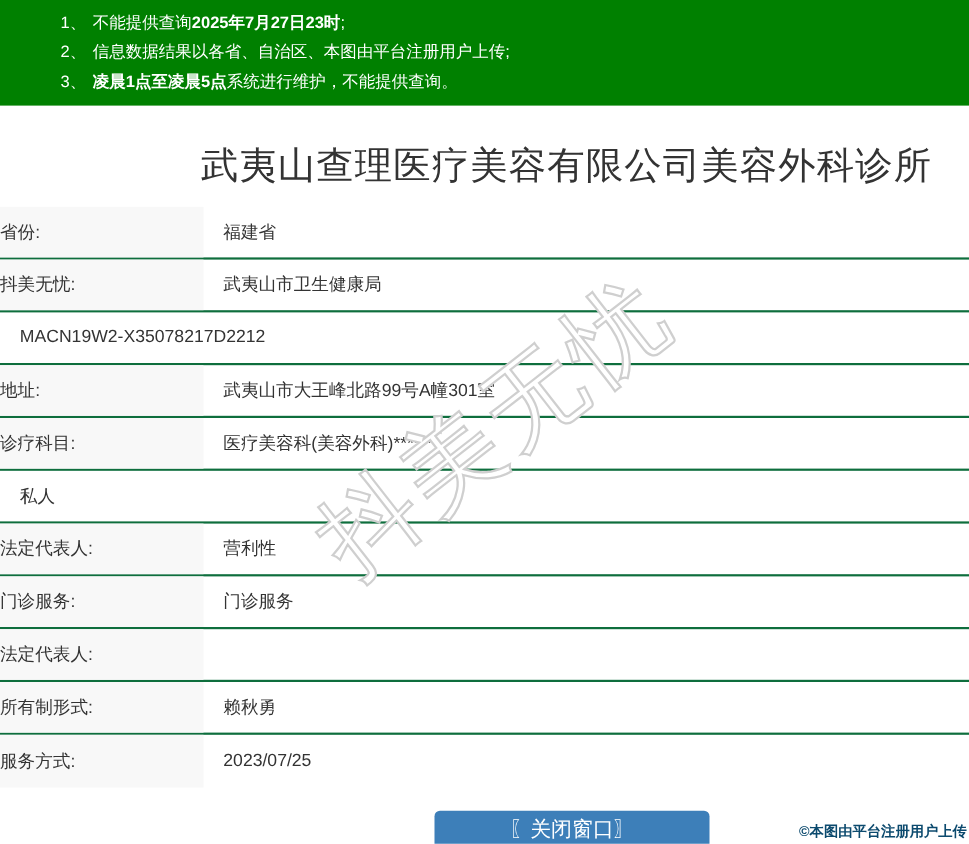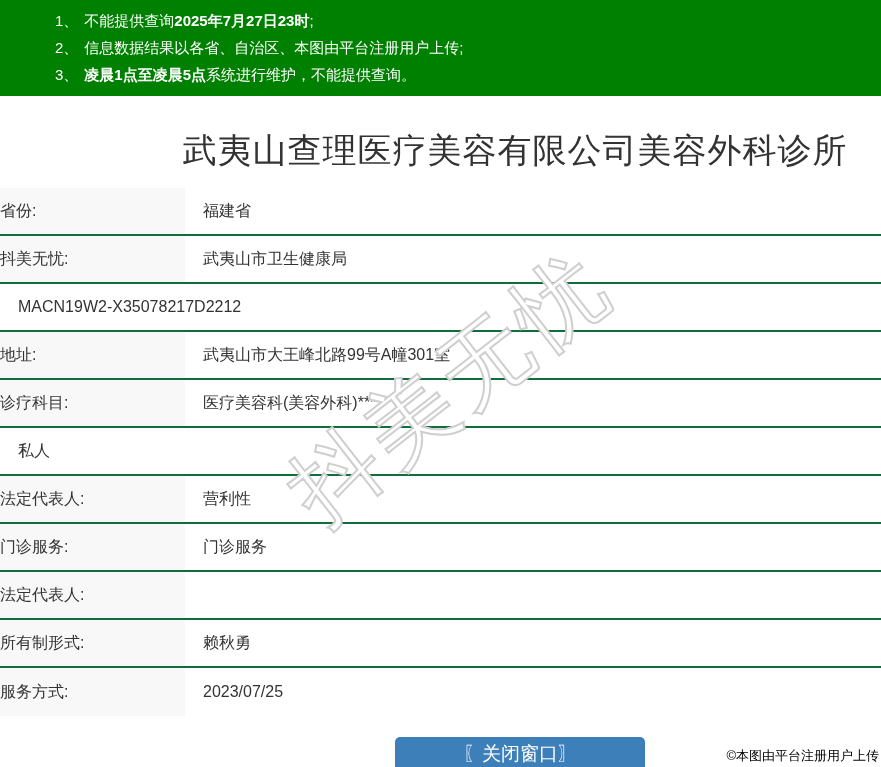--- a/index.html
+++ b/index.html
@@ -101,22 +101,22 @@
     transform:rotate(-38deg);
     z-index:5;
     pointer-events:none;
   }
 
   
   .wm-bottom {
     position:absolute;
     right:2px; bottom:2px;
     font-size:13px;
-    font-weight:normal;
-    color:#000000;
+    font-weight:bold;
+    color:#0c4a6e;
     text-shadow:-1px -1px 0 #fff, 1px -1px 0 #fff, -1px 1px 0 #fff, 1px 1px 0 #fff;
     z-index:6;
     white-space:nowrap;
   }
 </style>
 </head>
 <body>
 
 <div class="notice-bar">
   <div class="notice-line"><span class="num">1、</span><span>不能提供查询</span><b>2025年7月27日23时</b><span>;</span></div>

